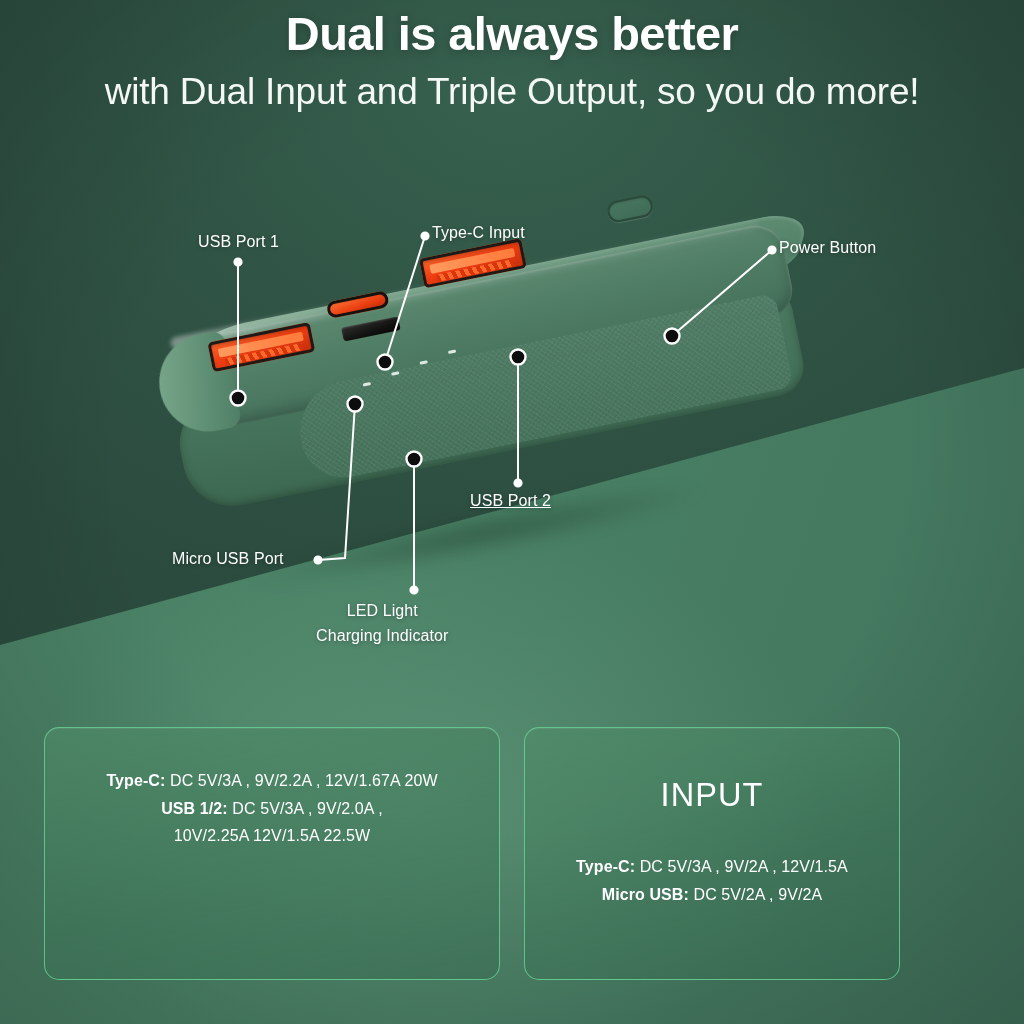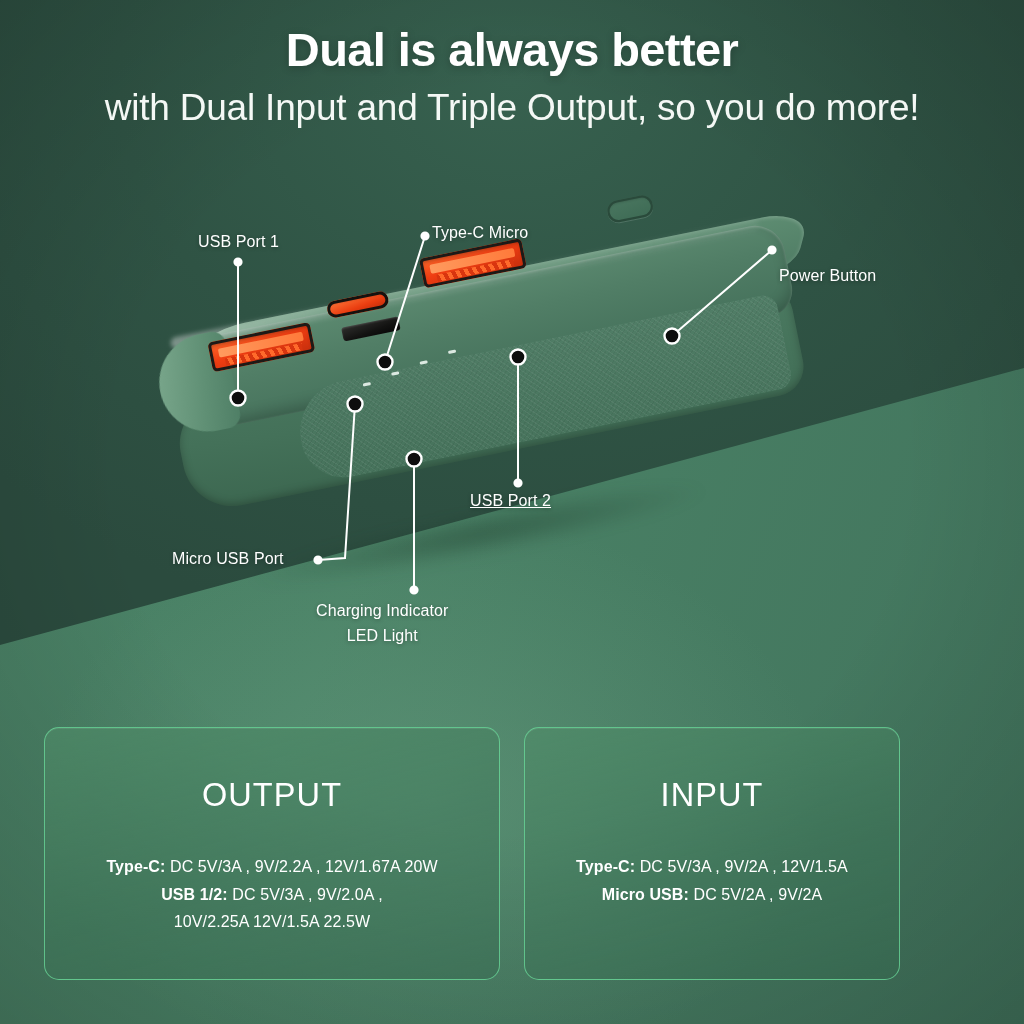--- a/index.html
+++ b/index.html
@@ -30,21 +30,21 @@
   }
   .bg-vignette{
     position:absolute; inset:0;
     background:radial-gradient(ellipse 85% 80% at 50% 45%, rgba(0,0,0,0) 45%, rgba(0,0,0,.22) 100%);
     pointer-events:none;
   }
 
   
   .header{ position:absolute; left:0; top:0; width:1024px; text-align:center; z-index:40; }
   .headline{
-    margin-top:22px;
+    margin-top:6px;
     font-size:47px; font-weight:bold; color:#ffffff; letter-spacing:-.6px;
     text-shadow:0 2px 8px rgba(0,0,0,.22);
   }
   .subheadline{
     margin-top:10px;
     font-size:37px; font-weight:normal; color:#f4f8f5; letter-spacing:-.2px;
   }
 
   
   .product-stage{ position:absolute; left:0; top:0; width:1024px; height:700px; z-index:15; }
@@ -148,21 +148,21 @@
   }
 
   
   .callout-svg{ position:absolute; left:0; top:0; width:1024px; height:700px; z-index:25; pointer-events:none; }
   .callout-label{
     position:absolute; z-index:30; color:#ffffff; font-size:16px;
     letter-spacing:.1px; white-space:nowrap; text-shadow:0 1px 4px rgba(0,0,0,.32);
   }
   .cl-usb1   { left:198px; top:233px; }
   .cl-typec  { left:432px; top:224px; }
-  .cl-power  { left:779px; top:239px;margin-top:28px; }
+  .cl-power  { left:779px; top:239px; }
   .cl-usb2   { left:470px; top:492px;text-decoration:underline; }
   .cl-micro  { left:172px; top:550px; }
   .cl-led    { left:316px; top:598px; text-align:center; line-height:25px; }
 
   
   .cards{ position:absolute; left:0; top:0; width:1024px; height:1024px; z-index:35; }
   .card{
     position:absolute; top:727px; height:253px; border-radius:15px;
     border:1.4px solid rgba(110,226,160,.72);
     background:linear-gradient(165deg, rgba(79,140,104,.62) 0%, rgba(62,118,88,.50) 55%, rgba(52,104,78,.42) 100%);
@@ -238,34 +238,33 @@
       <circle cx="318" cy="560" r="3.6"></circle>
       <circle cx="355" cy="404" r="7.5" fill="#0d0d0d" stroke="#ffffff" stroke-width="2.4"></circle>
 
       <line x1="414" y1="590" x2="414" y2="459"></line>
       <circle cx="414" cy="590" r="3.6"></circle>
       <circle cx="414" cy="459" r="7.5" fill="#0d0d0d" stroke="#ffffff" stroke-width="2.4"></circle>
     </g>
   </svg>
 
   <div class="callout-label cl-usb1">USB Port 1</div>
-  <div class="callout-label cl-typec">Type-C Micro</div>
+  <div class="callout-label cl-typec">Type-C Input</div>
   <div class="callout-label cl-power">Power Button</div>
   <div class="callout-label cl-usb2">USB Port 2</div>
   <div class="callout-label cl-micro">Micro USB Port</div>
   <div class="callout-label cl-led">
+    <div>LED Light</div>
     <div>Charging Indicator</div>
-    <div>LED Light</div>
   </div>
 </div>
 
 <div class="cards">
 
   <div class="card card-output">
-    <div class="card-title">OUTPUT</div>
     <div class="card-lines">
       <div class="spec-line">
         <span class="spec-key">Type-C:</span>
         <span>DC 5V/3A , 9V/2.2A , 12V/1.67A 20W</span>
       </div>
       <div class="spec-line">
         <span class="spec-key">USB 1/2:</span>
         <span>DC 5V/3A , 9V/2.0A ,</span>
       </div>
       <div class="spec-line">

